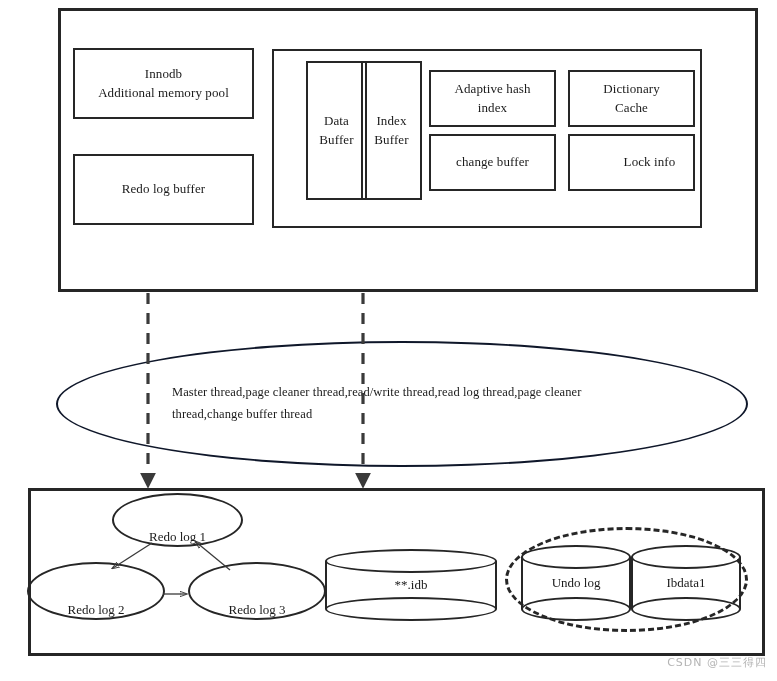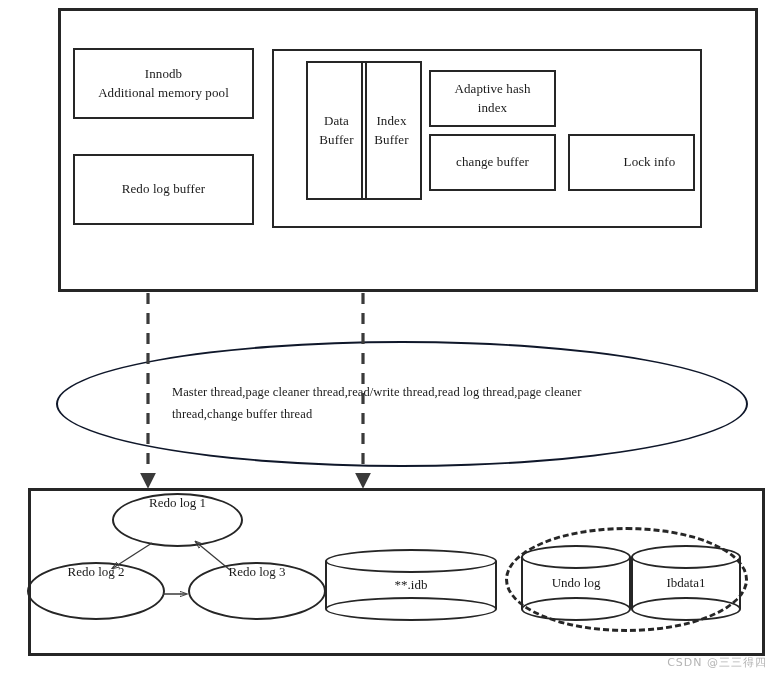--- a/index.html
+++ b/index.html
@@ -8,21 +8,20 @@
     background: #ffffff;
   }
   #canvas {
     position: relative;
     width: 777px;
     height: 681px;
     background: #ffffff;
     font-family: "Liberation Serif", "DejaVu Serif", serif;
     color: #1a1a1a;
     overflow: hidden;
-    border-radius: 32px;
   }
   .box {
     position: absolute;
     box-sizing: border-box;
     border: 2px solid #262626;
     background: transparent;
     display: flex;
     align-items: center;
     justify-content: center;
     text-align: center;
@@ -66,21 +65,21 @@
 
   
   #storage-region { left: 28px; top: 488px; width: 737px; height: 168px; }
 
   .ellipse {
     position: absolute;
     box-sizing: border-box;
     border: 2.5px solid #262626;
     border-radius: 50%;
     display: flex;
-    align-items: flex-start;
+    align-items: flex-end;
     justify-content: center;
     text-align: center;
     font-size: 13px;
   }
   #redo-log-1 { left: 112px; top: 493px; width: 131px; height: 54px; }
   #redo-log-2 { left: 27px; top: 562px; width: 138px; height: 58px; }
   #redo-log-3 { left: 188px; top: 562px; width: 138px; height: 58px; }
 
   
   .cylinder { position: absolute; }
@@ -169,20 +168,24 @@
   <div class="box" id="index-buffer">
     <span class="box-label">Index
 Buffer</span>
   </div>
   <div class="box" id="adaptive-hash-index">
     <span class="box-label">Adaptive hash
 index</span>
   </div>
   <div class="box" id="change-buffer">
     <span class="box-label">change buffer</span>
+  </div>
+  <div class="box" id="dictionary-cache">
+    <span class="box-label">Dictionary
+Cache</span>
   </div>
   <div class="box" id="lock-info">
     <span class="box-label">Lock info</span>
   </div>
 
   <div id="thread-ellipse">
     <span class="box-label">Master thread,page cleaner thread,read/write thread,read log thread,page cleaner thread,change buffer thread</span>
   </div>
 
   <div class="box box-outer" id="storage-region"></div>

